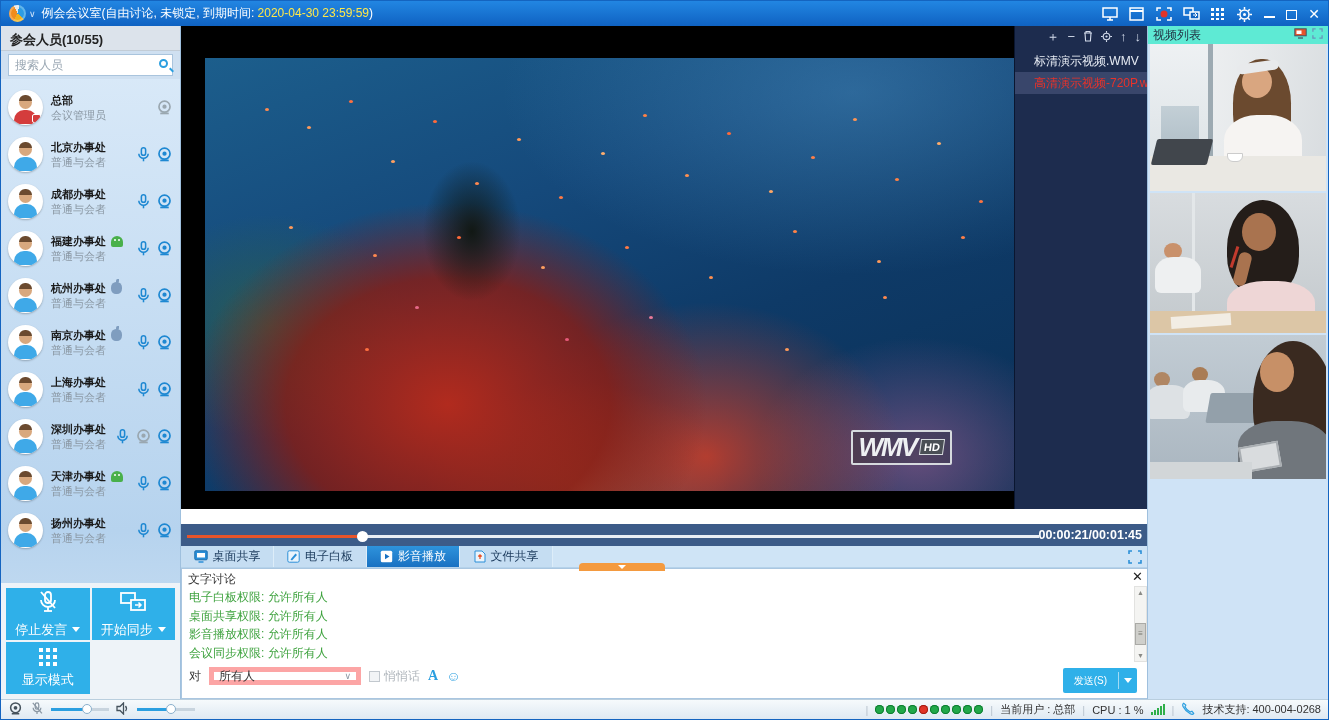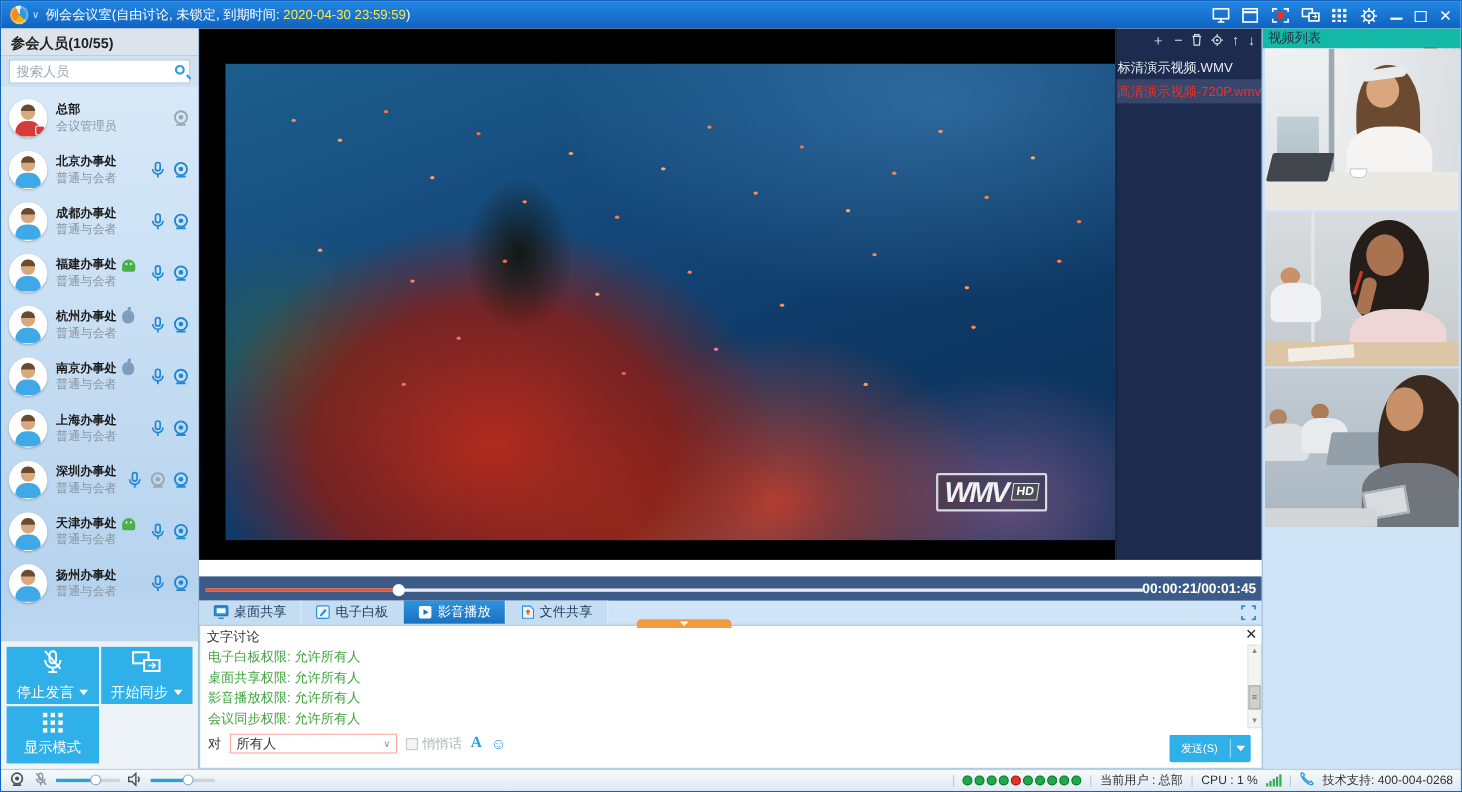--- a/index.html
+++ b/index.html
@@ -104,21 +104,21 @@
     letter-spacing:-2px; line-height:26px; }
   .hd-box { margin-left:4px; background:#4a4f55; border:1px solid #d6dade; color:#fff;
     font-size:11px; font-weight:bold; padding:1px 3px; transform:skewX(-8deg); }
 
   
   .playlist { width:135px; height:483px; background:#1d2c4e; color:#fff; font-size:12px;
     position:relative; border-left:1px solid #0a1630; }
   .pl-toolbar { display:flex; justify-content:flex-end; align-items:center; gap:8px;
     padding:4px 8px 6px; color:#d4dcec; font-size:13px; }
   .pl-tb { cursor:pointer; line-height:12px; }
-  .pl-item { height:22px; line-height:22px; padding:0 1px; white-space:nowrap; overflow:hidden;
+  .pl-item { height:22px; line-height:22px; padding:0 19px; white-space:nowrap; overflow:hidden;
     color:#e8edf5; cursor:pointer; }
   .pl-item.selected { background:#39466b; color:#e8322a; display:flex; justify-content:space-between; }
 
   
   .controls { position:absolute; top:483px; left:0; right:0; height:37px; background:#3c5b88;margin-top:15px; }
   .seek { position:absolute; top:11px; left:6px; width:852px; height:3px; background:#e9eef5; cursor:pointer; }
   .seek-fill { height:3px; background:#e8542a; }
   .seek-knob { position:absolute; top:-4px; width:11px; height:11px; border-radius:50%; background:#fff; }
   .ptime { position:absolute; right:7px; top:4px; color:#fff; font-size:12.5px; font-weight:bold; }
   .ctl-btns { position:absolute; left:10px; top:21px; display:flex; align-items:center; gap:12px; }
@@ -151,40 +151,40 @@
   .messages { position:absolute; top:17px; left:0; right:14px; height:76px; padding:2px 7px;
     color:#3fa33f; line-height:18.5px; overflow:hidden; }
   .vscroll { position:absolute; right:1px; top:17px; width:13px; height:76px; background:#f4f4f2;
     border:1px solid #e2e2e0; }
   .vs-arrow { height:11px; text-align:center; font-size:7px; color:#8a8a86; line-height:11px; cursor:pointer; }
   .vs-thumb { position:absolute; left:0; right:0; top:36px; height:22px; background:#cfcfcb;
     border:1px solid #aaaaa6; cursor:pointer; }
   .vs-thumb::after { content:"≡"; display:block; text-align:center; font-size:8px; color:#77776f; line-height:20px;}
   .input-row { position:absolute; left:0; right:0; top:96px; height:22px; display:flex;
     align-items:center; gap:8px; padding:0 7px; color:#333; }
-  .to-select { width:152px; height:18px; border:1px solid #fca5a5; background:#fff; display:flex;
+  .to-select { width:152px; height:18px; border:5px solid #fca5a5; background:#fff; display:flex;
     align-items:center; padding:0 5px; color:#333; cursor:pointer; }
   .to-select .sel-caret { margin-left:auto; color:#8a97a3; font-size:9px; }
   .whisper { display:flex; align-items:center; gap:4px; color:#b0b6bc; }
   .wcheck { width:11px; height:11px; border:1px solid #c2c8ce; background:#f2f4f6; }
   .font-btn { color:#2b9fe0; font-weight:bold; font-size:14px; font-family:"Liberation Serif",serif; cursor:pointer; }
   .smiley { color:#2b9fe0; font-size:14px; cursor:pointer; line-height:14px; }
   .msg-input { position:absolute; left:1px; right:1px; top:119px; bottom:1px; border:none; resize:none;
     font-family:inherit; font-size:12px; padding:4px; outline:none; }
   .send-btn { position:absolute; right:11px; bottom:5px; height:25px; background:#2fb0e9; color:#fff;
     display:flex; align-items:center; border-radius:2px; cursor:pointer; font-size:10px; z-index:3; }
   .send-label { padding:0 11px; }
   .send-sep { width:1px; height:17px; background:rgba(255,255,255,.55); }
   .send-caret { width:18px; display:flex; justify-content:center; }
 
   
   .rightpanel { position:absolute; top:25px; right:0; width:181px; bottom:20px;
     background:#cfe3f6; border-left:1px solid #9fc0de; }
-  .rp-header { height:18px; display:flex; align-items:flex-start; font-size:12px; color:#234;
-    padding:0 5px; background:#14b8a6;flex-direction:column; }
+  .rp-header { height:18px; display:flex; align-items:center; font-size:12px; color:#234;
+    padding:0 5px; background:#5eead4; }
   .rp-icons { margin-left:auto; display:flex; gap:5px; align-items:center; }
   .thumb { position:absolute; left:2px; right:2px; overflow:hidden; cursor:pointer; }
   .t1 { top:18px; height:147px; background:linear-gradient(100deg,#f4f5f6 0%,#e6e9eb 55%,#d8dcdf 100%); }
   .t2 { top:167px; height:140px; background:linear-gradient(#d8dcdf,#c3c9cd); }
   .t3 { top:309px; height:144px; background:linear-gradient(#c2ccd4,#aab6c0); }
   .abs { position:absolute; }
 
   
   .statusbar { position:absolute; left:0; right:0; bottom:0; height:20px;
     background:linear-gradient(#f6fafc,#dfe9f2); border-top:1px solid #b9cede;

